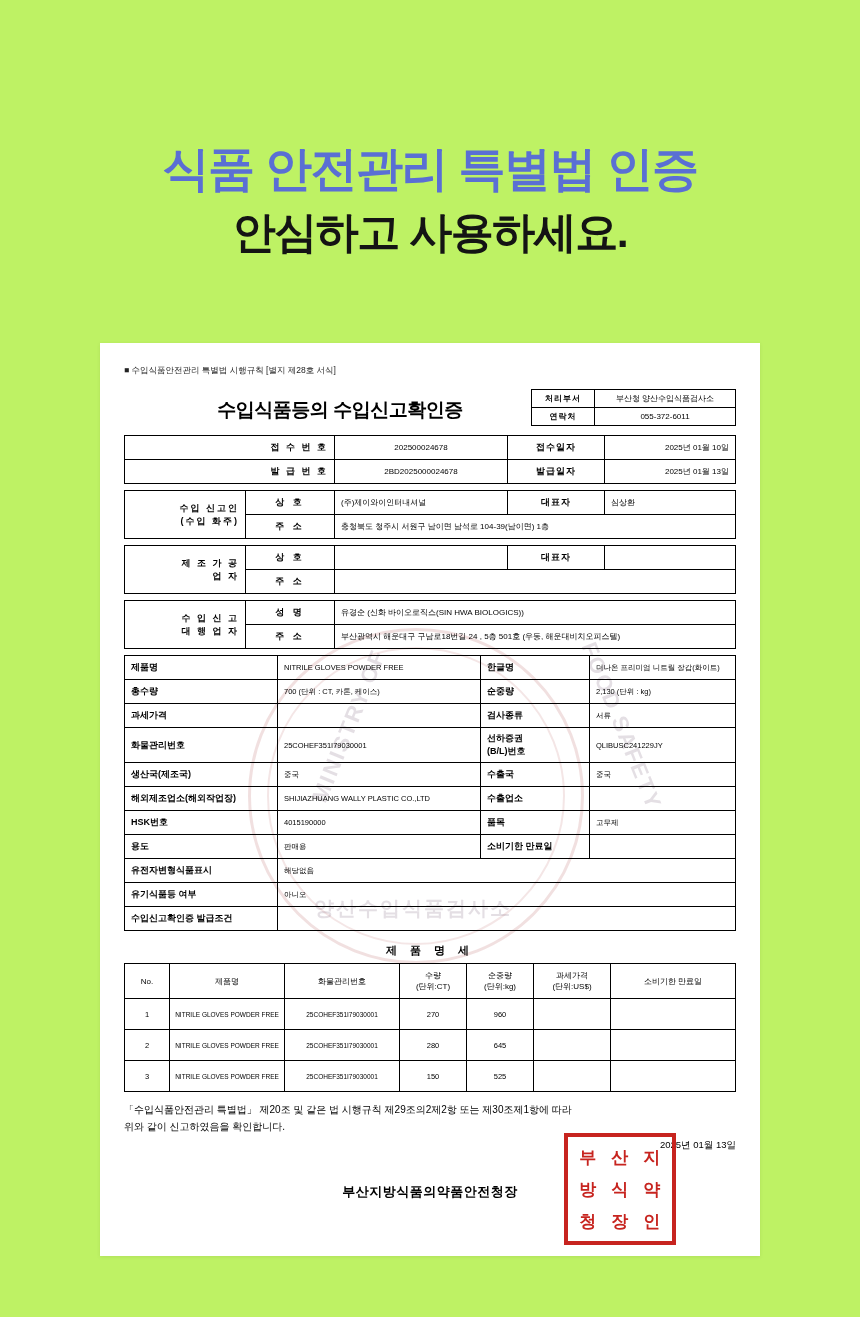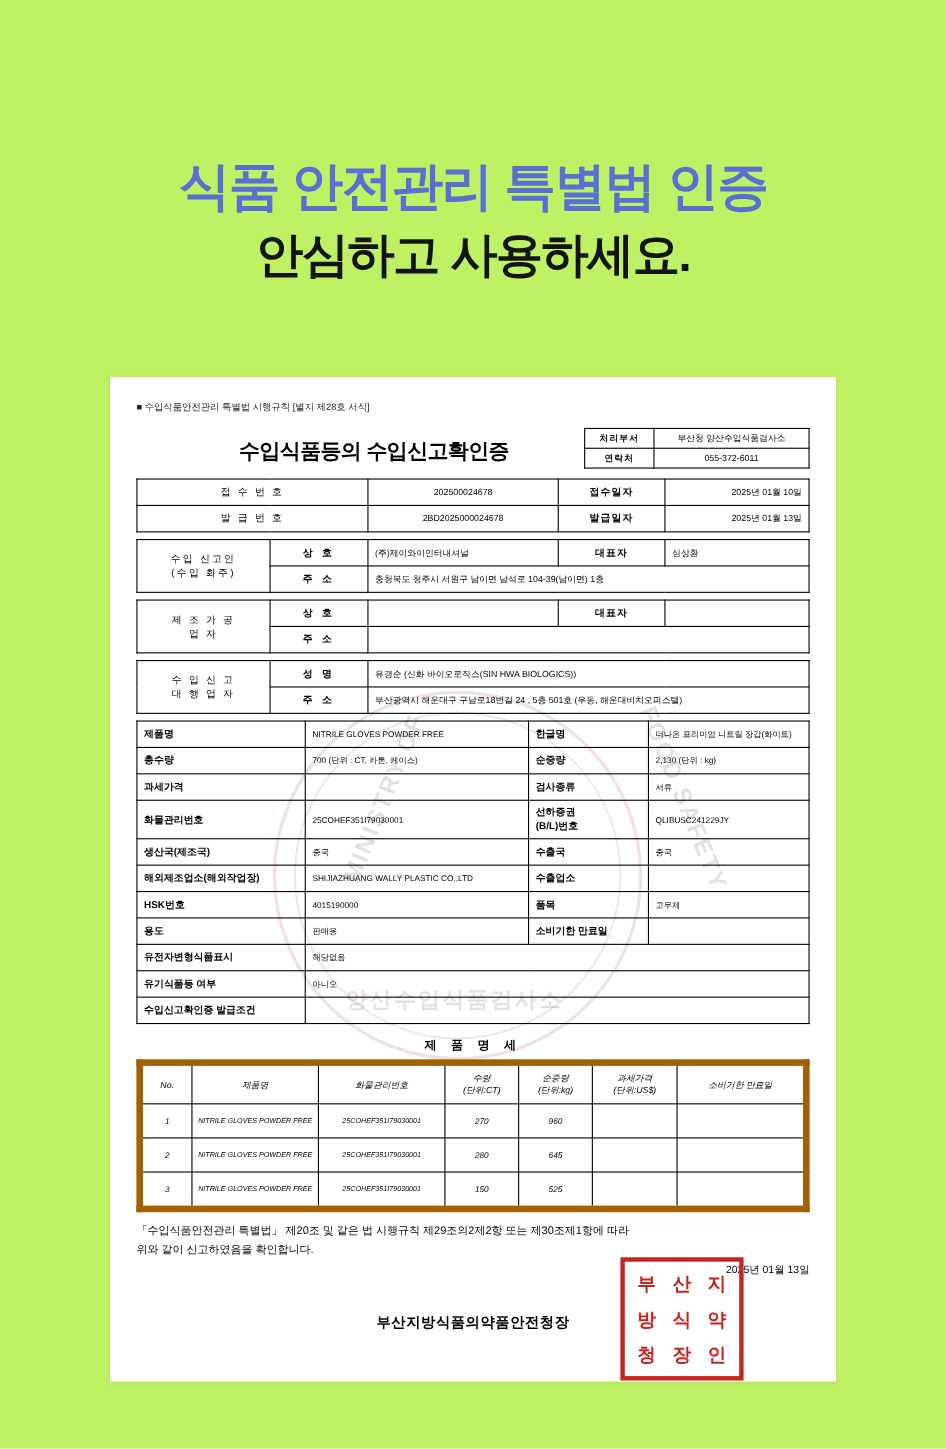--- a/index.html
+++ b/index.html
@@ -133,22 +133,22 @@
     margin-top: 4px;
     font-size: 8.5px;
   }
   .main-tbl td {
     border: 1px solid #000;
     padding: 4px 6px;
     height: 15px;
     vertical-align: middle;
   }
   .main-tbl td.lbl {
-    text-align: center;
-    font-weight: normal;
+    text-align: right;
+    font-weight: bold;
     letter-spacing: 2px;
     width: 108px;
     font-size: 9px;
   }
   .main-tbl td.lbl2 {
     text-align: center;
     font-weight: bold;
     letter-spacing: 3px;
     width: 76px;
     font-size: 9px;
@@ -198,24 +198,23 @@
   .prod-tbl td.v2 { font-size: 7.5px; }
   .detail-title {
     text-align: center;
     font-weight: bold;
     font-size: 11px;
     letter-spacing: 5px;
     margin: 12px 0 5px 0;
   }
   .detail-tbl {
     width: 100%;
-    border: 6px solid #a16207;
+    border: 1px solid #a16207;
     font-size: 7.5px;
     text-align: center;
-    font-style: italic;
   }
   .detail-tbl td, .detail-tbl th {
     border: 1px solid #000;
     padding: 4px 2px;
     text-align: center;
     font-weight: normal;
     font-size: 7.5px;
   }
   .detail-tbl thead td {
     height: 26px;

